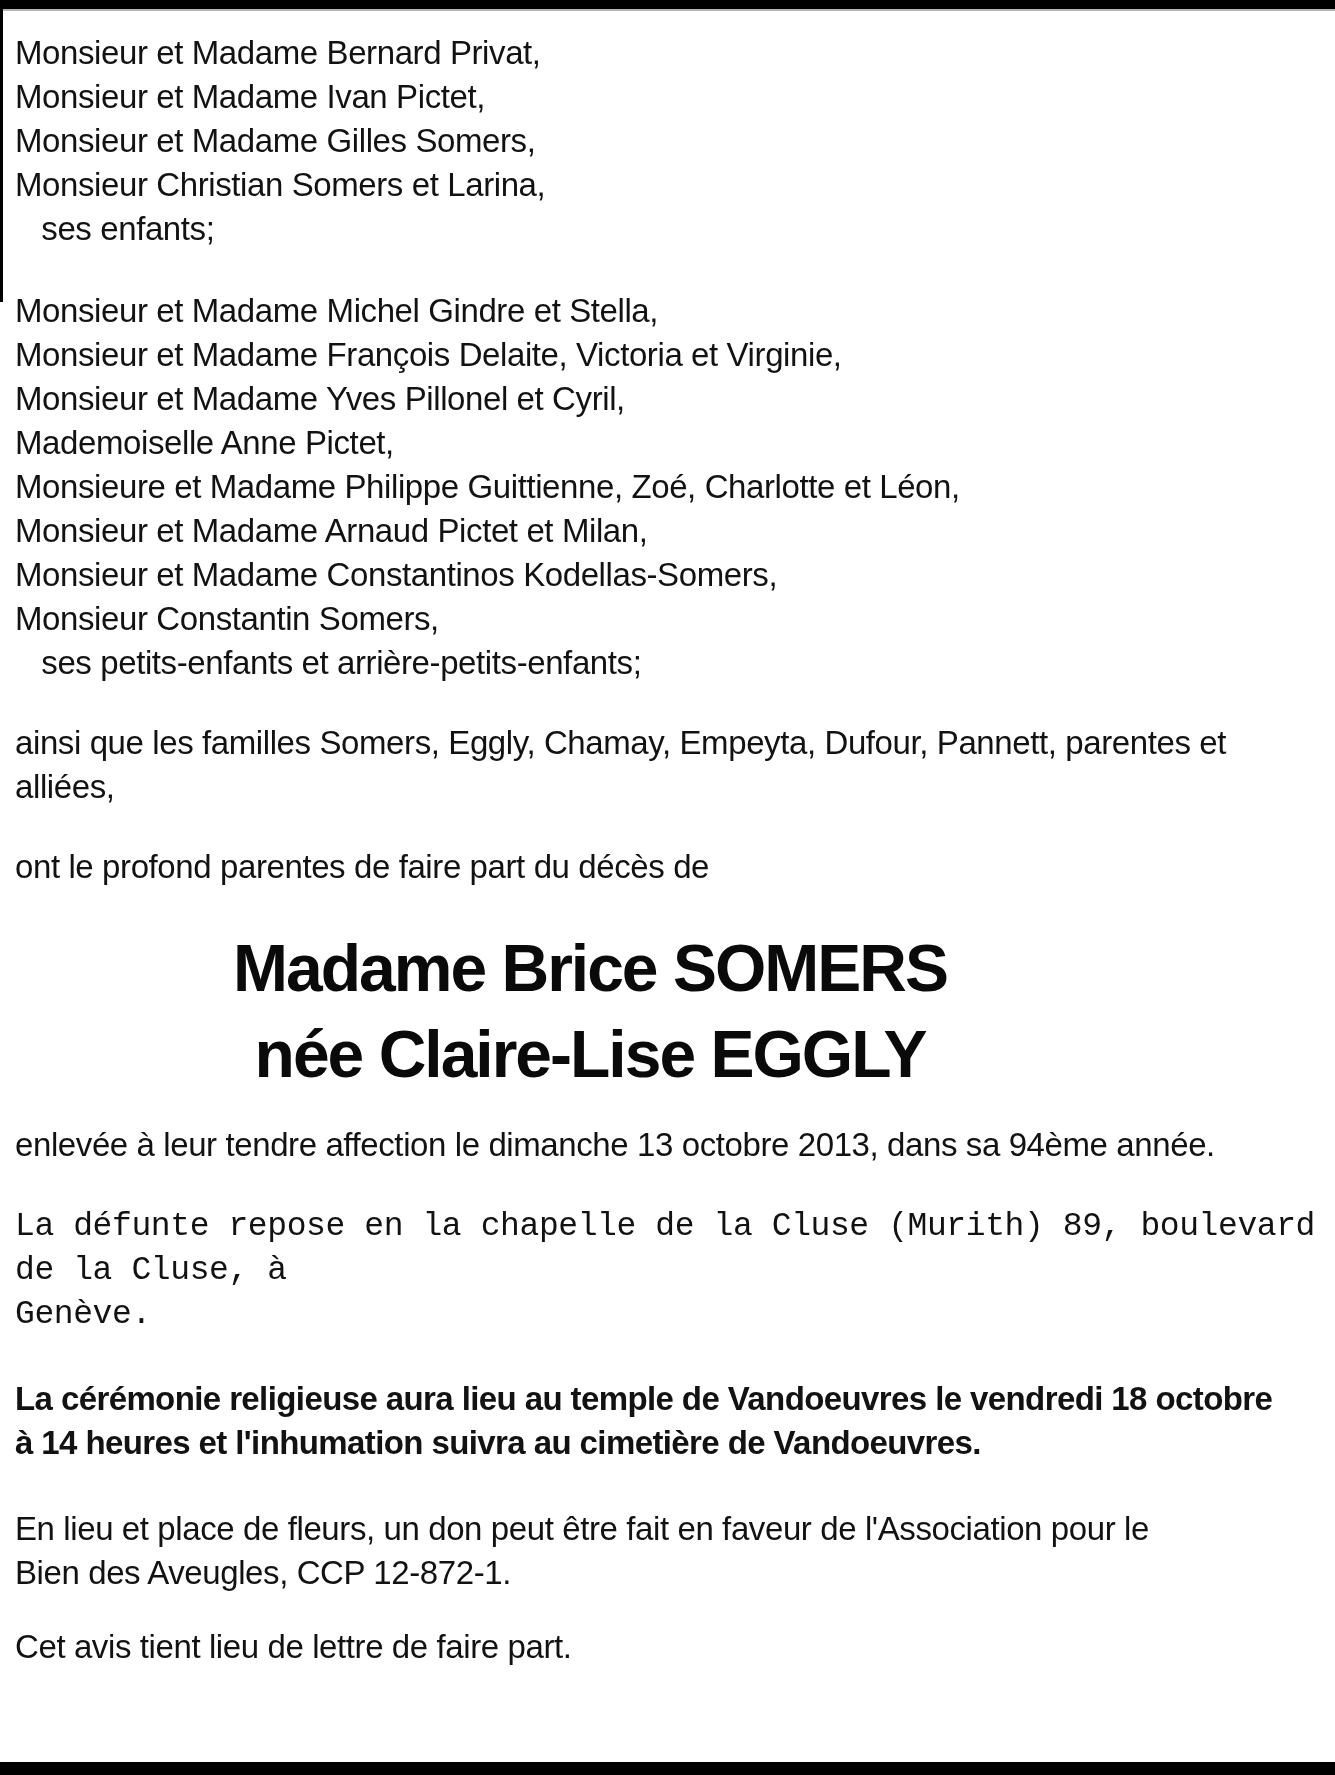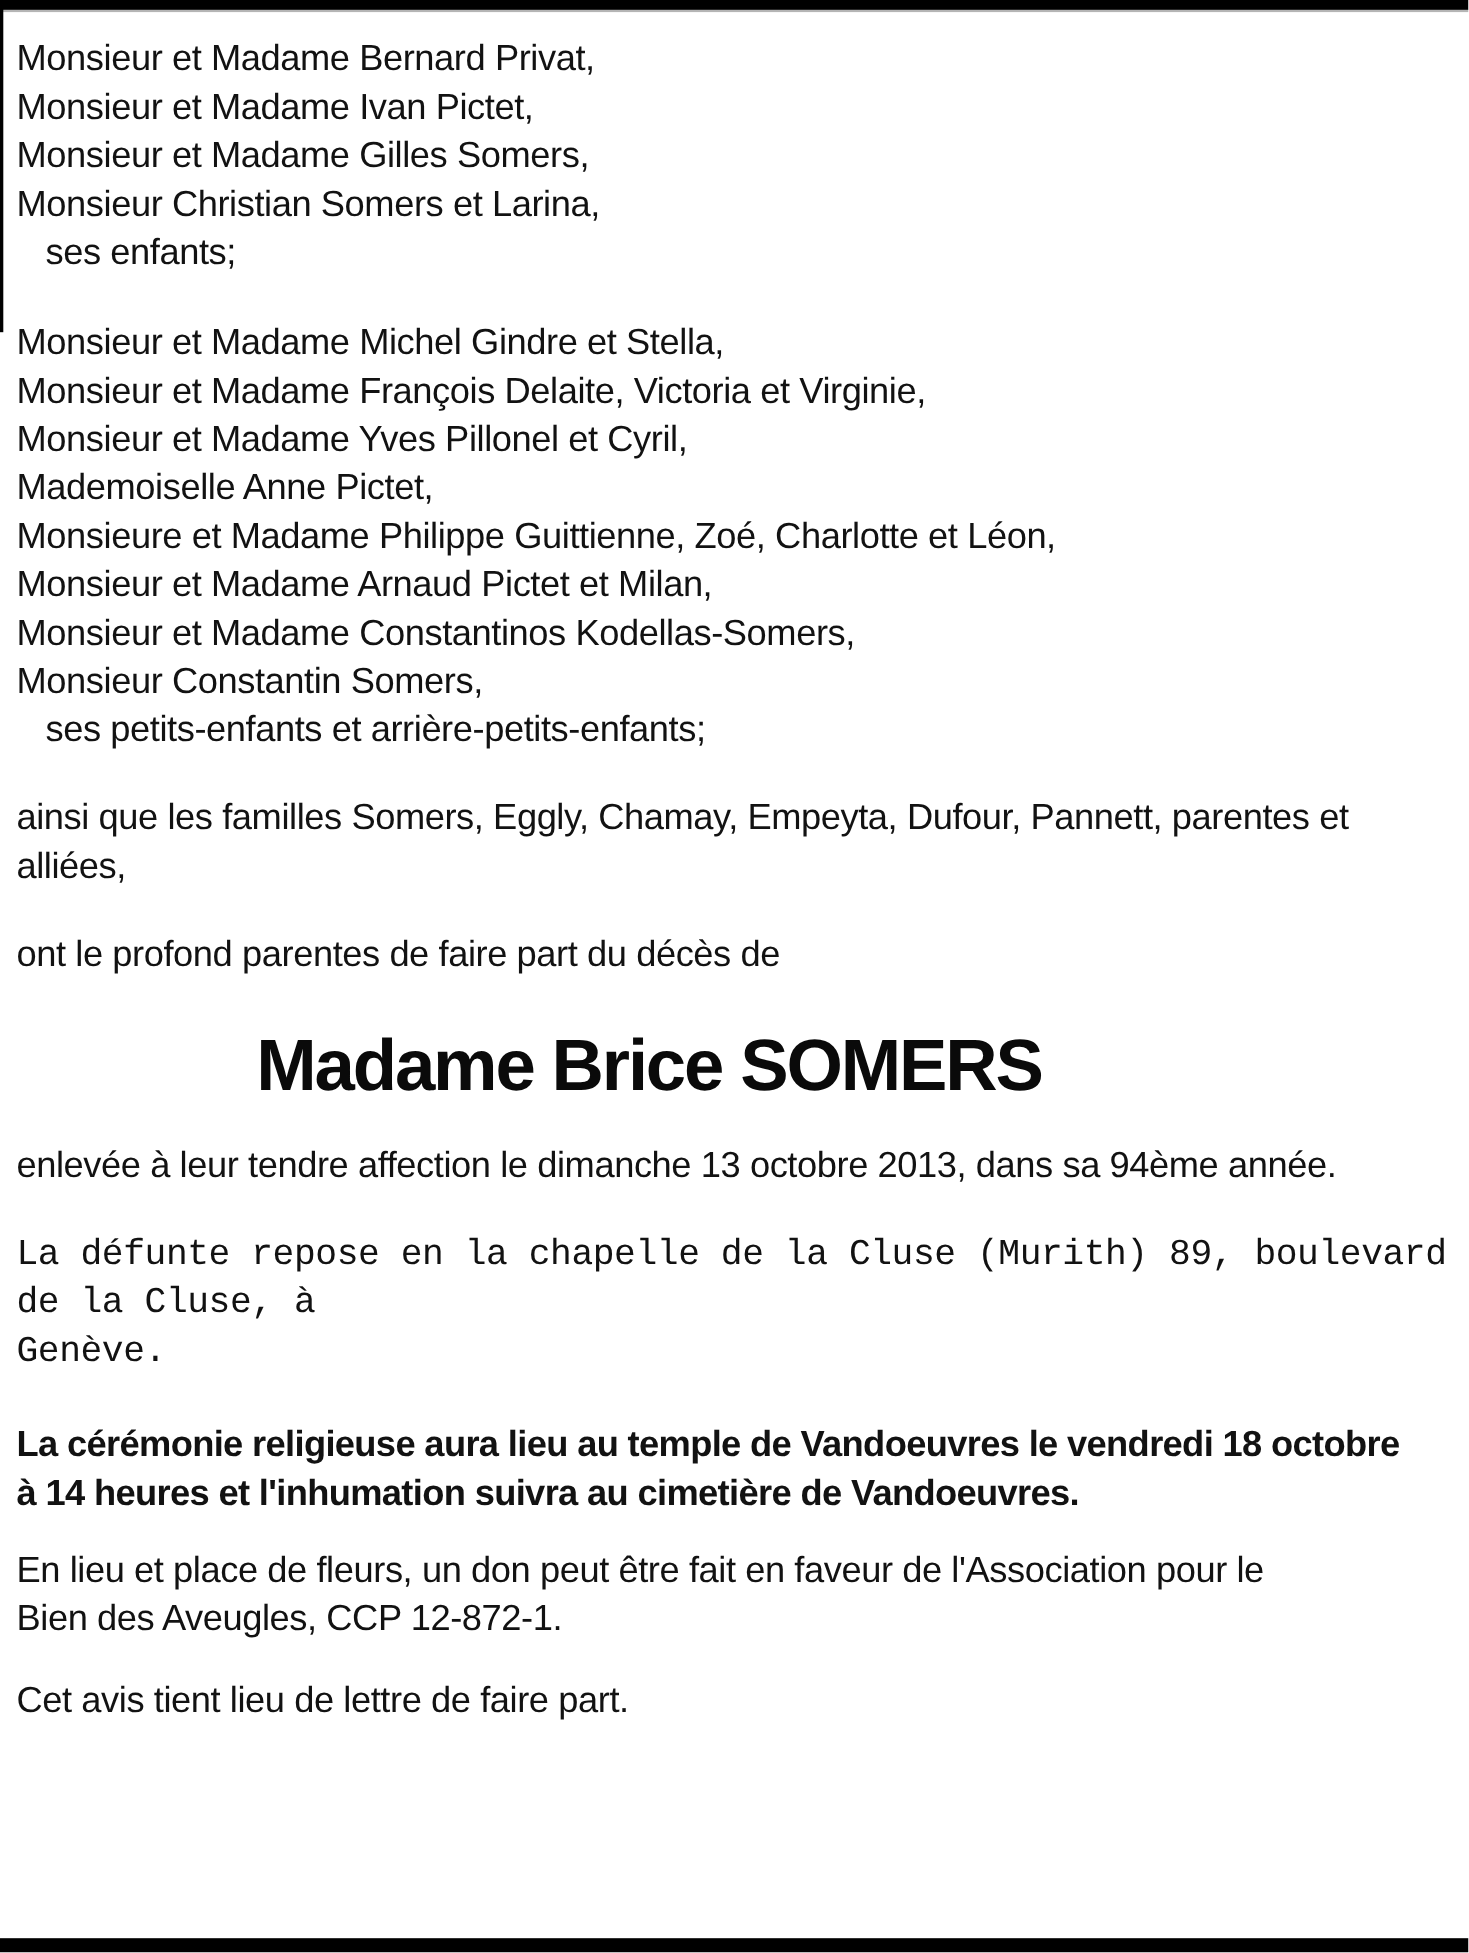--- a/index.html
+++ b/index.html
@@ -52,21 +52,21 @@
     font-size:66px;
     line-height:86px;
     font-weight:bold;
     letter-spacing:-2px;
     color:#0a0a0a;
     white-space:pre;
   }
   .p5{margin-top:26px;}
   .p6{margin-top:38px;font-family:Liberation Mono, monospace;}
   .p7{margin-top:40px;}
-  .p8{margin-top:26px;}
+  .p8{margin-top:42px;}
   .p9{margin-top:40px;}
   .p10{margin-top:30px;}
 </style>
 </head>
 <body>
 
 <div class="top-bar"></div>
 <div class="top-bar-shadow"></div>
 <div class="left-strip"></div>
 
@@ -88,20 +88,21 @@
 Monsieur Constantin Somers,
    ses petits-enfants et arrière-petits-enfants;</div>
 
   <div class="para p3">ainsi que les familles Somers, Eggly, Chamay, Empeyta, Dufour, Pannett, parentes et
 alliées,</div>
 
   <div class="para p4">ont le profond parentes de faire part du décès de</div>
 
   <div class="title-block">
     <div class="title-line">Madame Brice SOMERS</div>
+    <div class="title-line">née Claire-Lise EGGLY</div>
   </div>
 
   <div class="para p5">enlevée à leur tendre affection le dimanche 13 octobre 2013, dans sa 94ème année.</div>
 
   <div class="para p6">La défunte repose en la chapelle de la Cluse (Murith) 89, boulevard de la Cluse, à
 Genève.</div>
 
   <div class="para bold p7">La cérémonie religieuse aura lieu au temple de Vandoeuvres le vendredi 18 octobre
 à 14 heures et l'inhumation suivra au cimetière de Vandoeuvres.</div>
 

